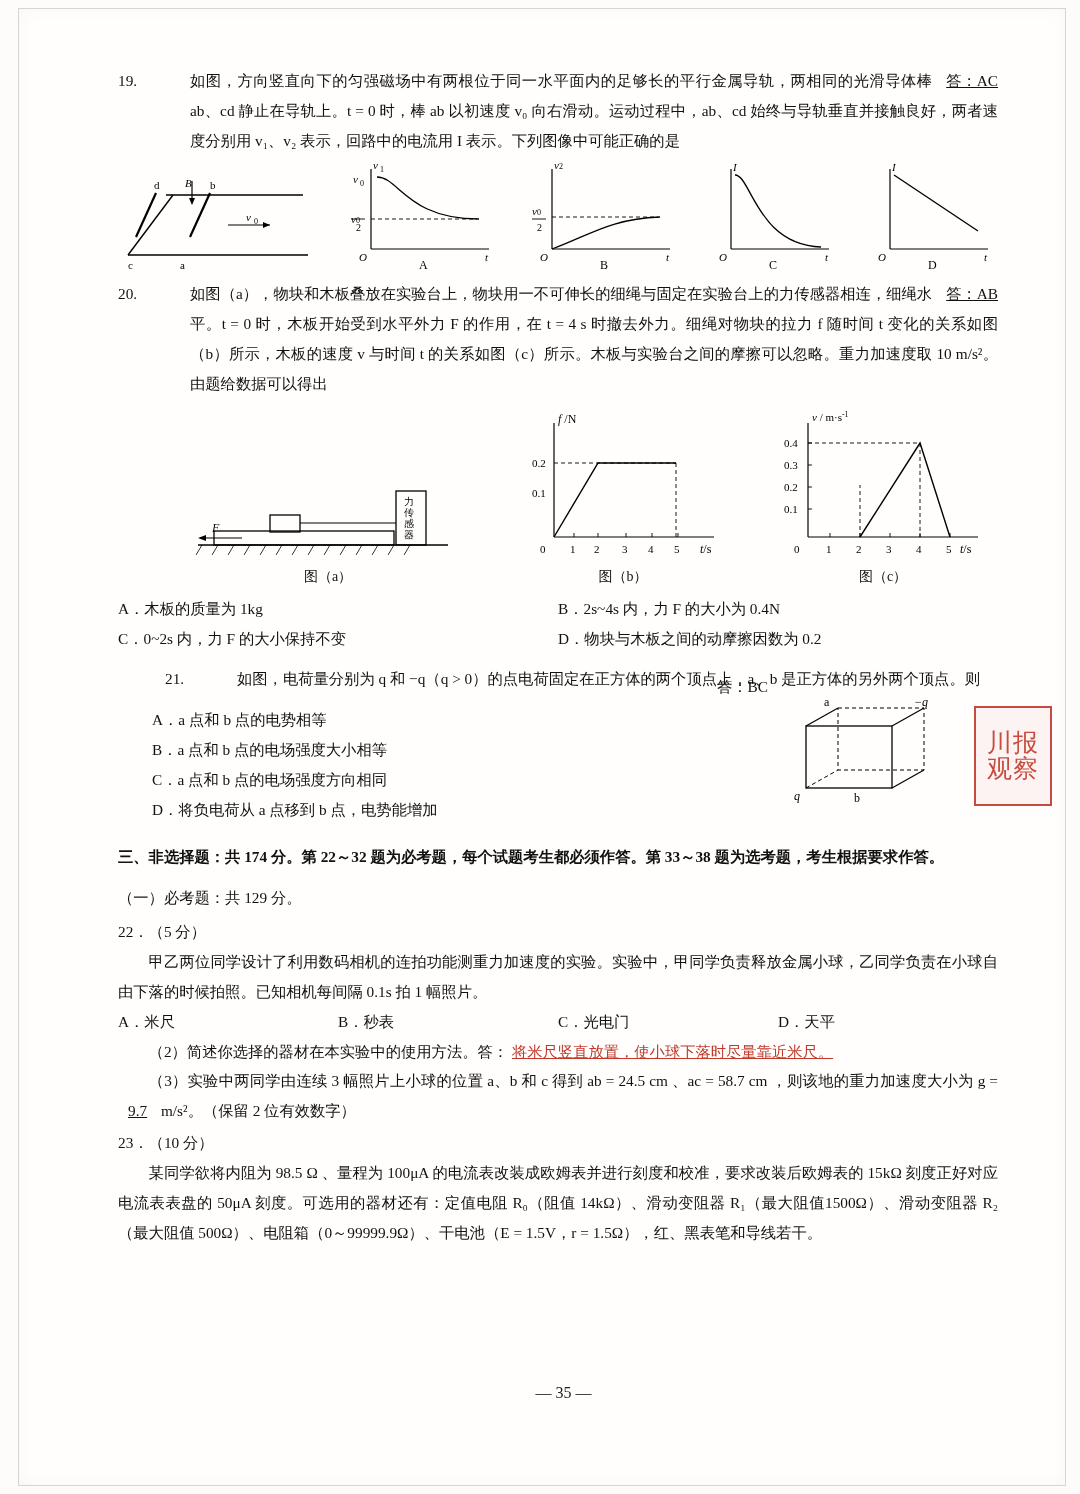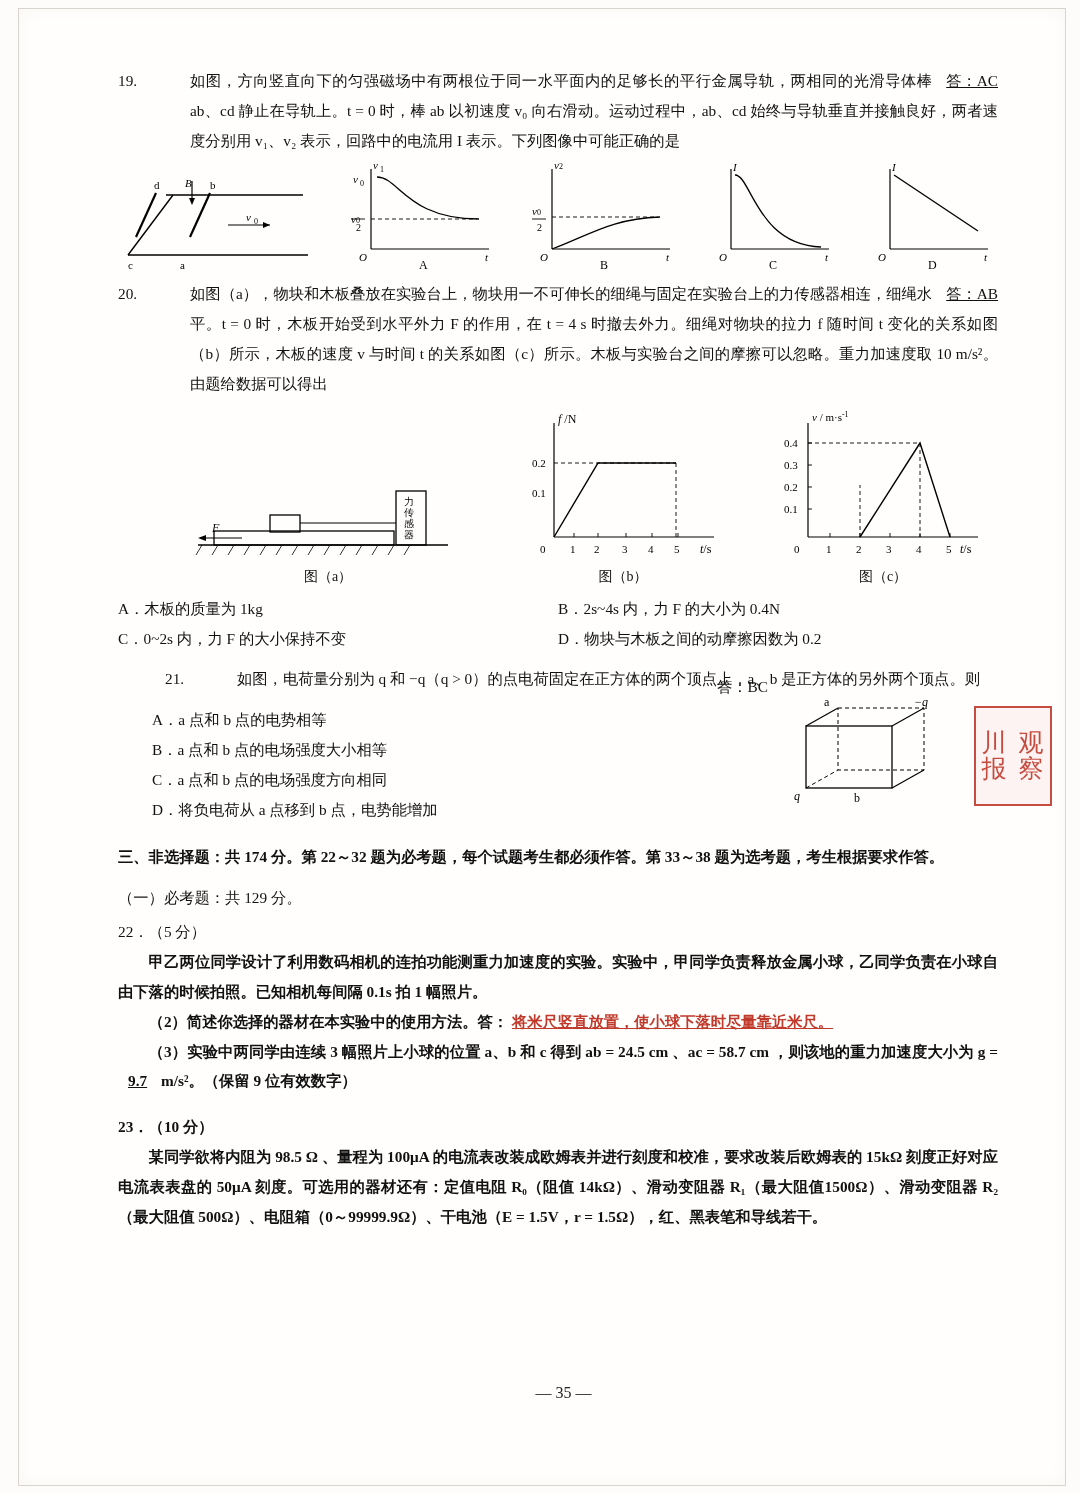--- a/index.html
+++ b/index.html
@@ -23,42 +23,42 @@
     box-shadow:inset 0 0 18px rgba(0,0,0,0.03);
   }
   .content{
     position:absolute;left:118px;top:66px;width:880px;
     font-size:15.3px;line-height:1.95;
     text-align:justify;
   }
   .qrow{display:flex;align-items:flex-start;margin-bottom:2px;gap:38px;}
   .qnum{width:34px;flex:0 0 34px;}
   .qbody{flex:1;}
-  .ind{text-indent:2em;font-weight:bold;}
+  .ind{text-indent:2em;}
   .ans{float:right;margin-left:14px;text-decoration:underline;}
   .clr{clear:both;}
   .opts{display:flex;flex-wrap:wrap;margin-top:2px;}
   .opt{width:50%;box-sizing:border-box;}
   .opt-full{width:100%;}
   .ulv{text-decoration:underline;padding:0 10px;}
   .figrow{display:flex;justify-content:space-between;align-items:flex-end;margin:6px 0 2px 0;}
   .figcap{text-align:center;font-size:14px;margin-top:-2px;}
   .sectitle{font-weight:bold;margin-top:16px;}
   .pagenum{
     position:absolute;left:0;right:0;bottom:92px;text-align:center;font-size:16px;color:#222;padding-left:47px;
   }
   .stamp{
     position:absolute;right:28px;top:706px;
     width:74px;height:96px;
     border:2px solid #c0392b;
     color:#c0392b;
     background:#fdf2f1;
     font-family:"Liberation Serif", serif;
     font-size:25px;line-height:1.05;
-    display:flex;flex-direction:row;align-items:center;justify-content:center;
+    display:flex;flex-direction:column;align-items:center;justify-content:center;
     letter-spacing:1px;
     opacity:0.9;
     text-align:center;
   }
   .stamp span{display:block;}
   svg{display:block;}
 </style>
 </head>
 <body>
 
@@ -318,29 +318,35 @@
           <text x="86" y="106" font-size="12" font-family="Liberation Serif, serif">b</text>
         </svg>
       </div>
     </div>
 
     <div class="sectitle" style="text-indent:0;">三、非选择题：共 174 分。第 22～32 题为必考题，每个试题考生都必须作答。第 33～38 题为选考题，考生根据要求作答。</div>
     <div style="margin-top:12px;">（一）必考题：共 129 分。</div>
 
     <div style="margin-top:4px;">22．（5 分）</div>
     <div class="ind">甲乙两位同学设计了利用数码相机的连拍功能测重力加速度的实验。实验中，甲同学负责释放金属小球，乙同学负责在小球自由下落的时候拍照。已知相机每间隔 0.1s 拍 1 幅照片。</div>
+    <div style="display:flex;">
+      <div style="width:25%">A．米尺</div>
+      <div style="width:25%">B．秒表</div>
+      <div style="width:25%">C．光电门</div>
+      <div style="width:25%">D．天平</div>
+    </div>
     <div class="ind">
       <span>（2）简述你选择的器材在本实验中的使用方法。答：</span>
       <span style="color:#c0392b;text-decoration:underline;margin-top:11px;">将米尺竖直放置，使小球下落时尽量靠近米尺。</span>
     </div>
     <div class="ind">
       <span>（3）实验中两同学由连续 3 幅照片上小球的位置 a、b 和 c 得到 ab = 24.5 cm 、ac = 58.7 cm ，则该地的重力加速度大小为 g =</span>
       <span class="ulv">9.7</span>
-      <span>m/s²。（保留 9 位有效数字）</span>
-    </div>
-
-    <div style="margin-top:16px;font-weight:bold;">23．（10 分）</div>
+      <span>m/s²。（保留 2 位有效数字）</span>
+    </div>
+
+    <div style="margin-top:2px;">23．（10 分）</div>
     <div class="ind">某同学欲将内阻为 98.5 Ω 、量程为 100μA 的电流表改装成欧姆表并进行刻度和校准，要求改装后欧姆表的 15kΩ 刻度正好对应电流表表盘的 50μA 刻度。可选用的器材还有：定值电阻 R₀（阻值 14kΩ）、滑动变阻器 R₁（最大阻值1500Ω）、滑动变阻器 R₂（最大阻值 500Ω）、电阻箱（0～99999.9Ω）、干电池（E = 1.5V，r = 1.5Ω），红、黑表笔和导线若干。</div>
 
   </div>
 
   <div class="pagenum">— 35 —</div>
 </div>
 
 </body></html>

